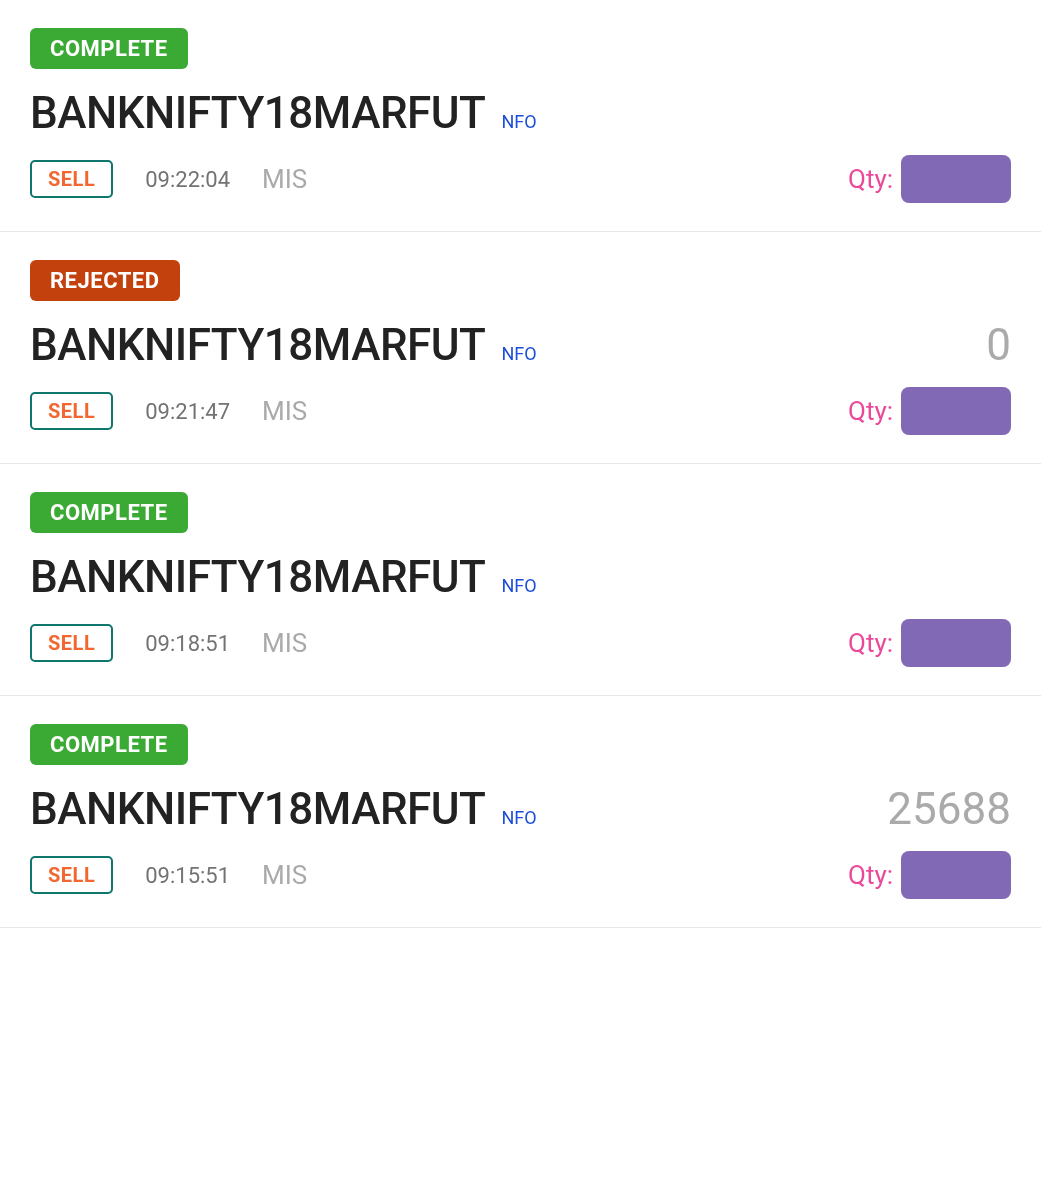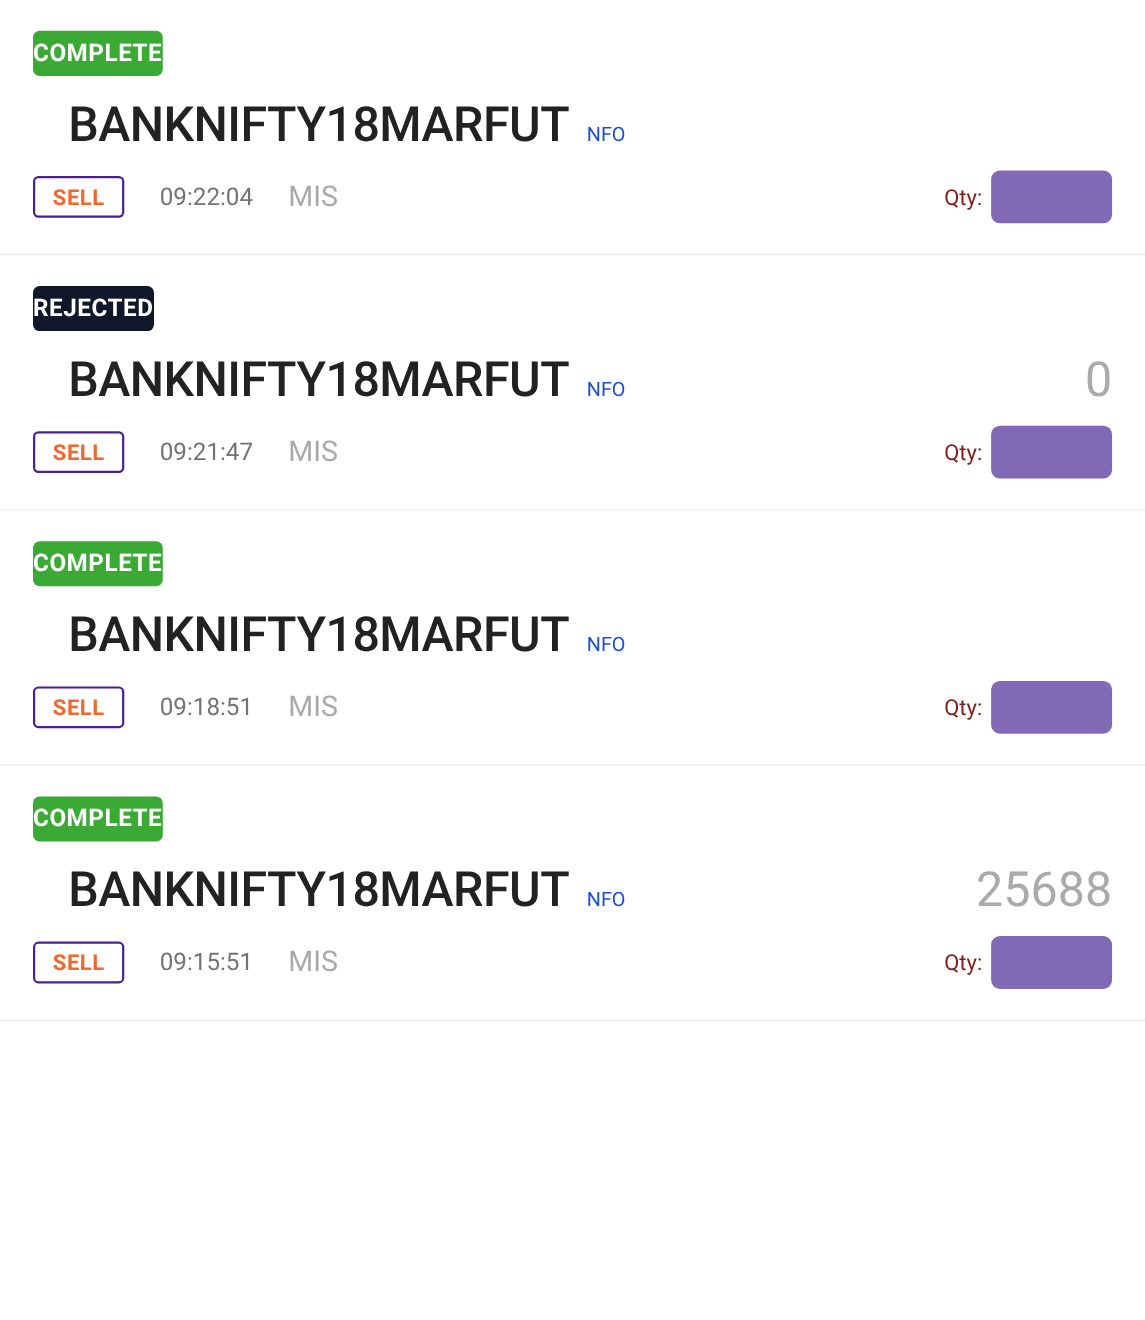--- a/index.html
+++ b/index.html
@@ -19,43 +19,42 @@
       width: 100%;
     }
 
     .order-card {
       padding: 28px 30px 28px 30px;
       border-bottom: 1px solid #e8e8e8;
     }
 
     .status-badge {
       display: inline-block;
-      padding: 8px 0;
+      padding: 8px 20px;
       border-radius: 6px;
       font-size: 22px;
       font-weight: 700;
       letter-spacing: 0.5px;
       margin-bottom: 18px;
       color: #ffffff;
     }
 
     .status-complete {
       background-color: #3aaa35;
     }
 
     .status-rejected {
-      background-color: #0f172a;
+      background-color: #c2410c;
     }
 
     .order-main-row {
       display: flex;
       justify-content: space-between;
       align-items: flex-start;
       margin-bottom: 16px;
-      margin-left: 32px;
     }
 
     .order-symbol-group {
       display: flex;
       align-items: baseline;
       gap: 16px;
     }
 
     .order-symbol {
       font-size: 44px;
@@ -83,21 +82,21 @@
     }
 
     .order-detail-left {
       display: flex;
       align-items: center;
       gap: 32px;
     }
 
     .sell-badge {
       display: inline-block;
-      border: 2px solid #4c1d95;
+      border: 2px solid #0f766e;
       color: #f06830;
       font-size: 20px;
       font-weight: 700;
       padding: 5px 16px;
       border-radius: 5px;
       letter-spacing: 0.5px;
     }
 
     .order-time {
       font-size: 22px;
@@ -109,22 +108,22 @@
       color: #aaaaaa;
     }
 
     .order-qty-group {
       display: flex;
       align-items: center;
       gap: 8px;
     }
 
     .order-qty-label {
-      font-size: 20px;
-      color: #7f1d1d;
+      font-size: 26px;
+      color: #ec4899;
       text-align: right;
     }
 
     .qty-redacted {
       display: inline-block;
       width: 110px;
       height: 48px;
       background-color: #6b4fa8;
       border-radius: 8px;
       opacity: 0.85;

